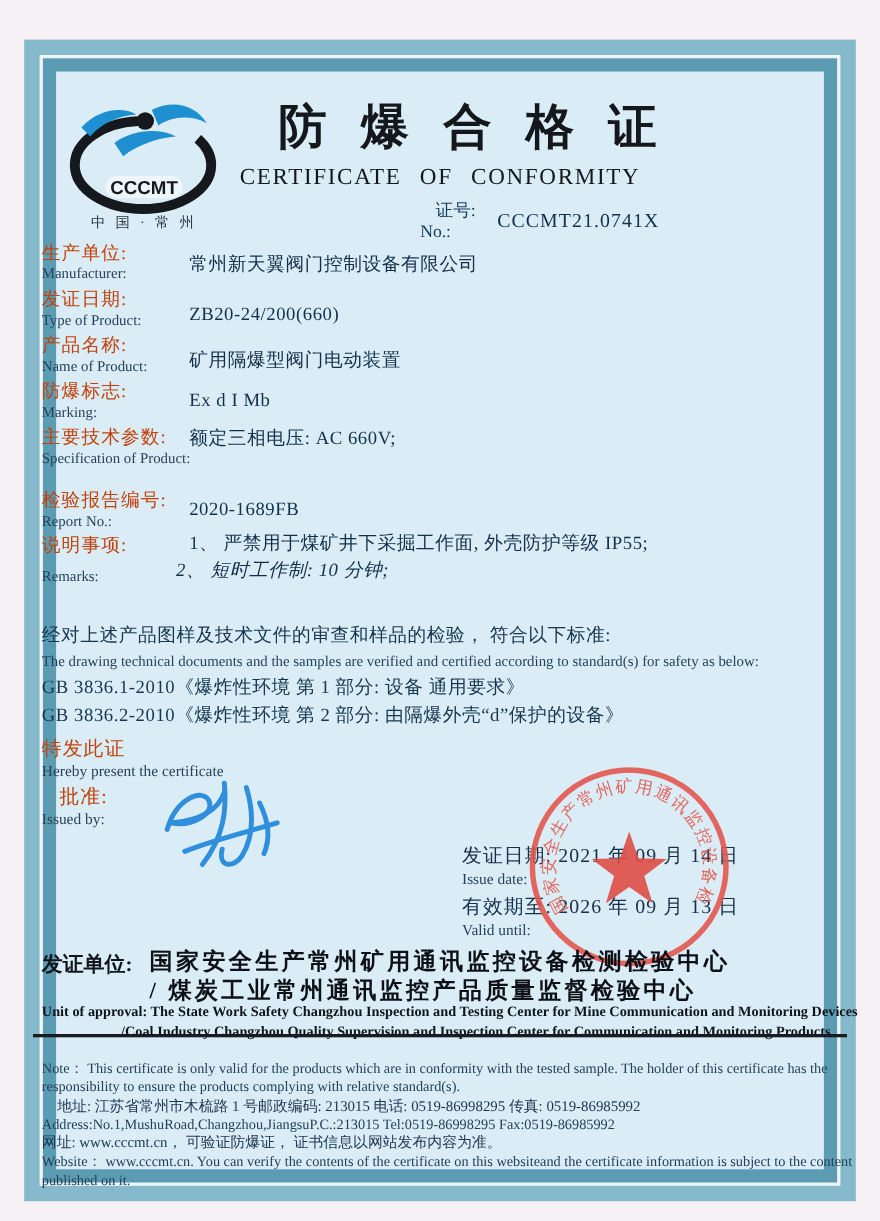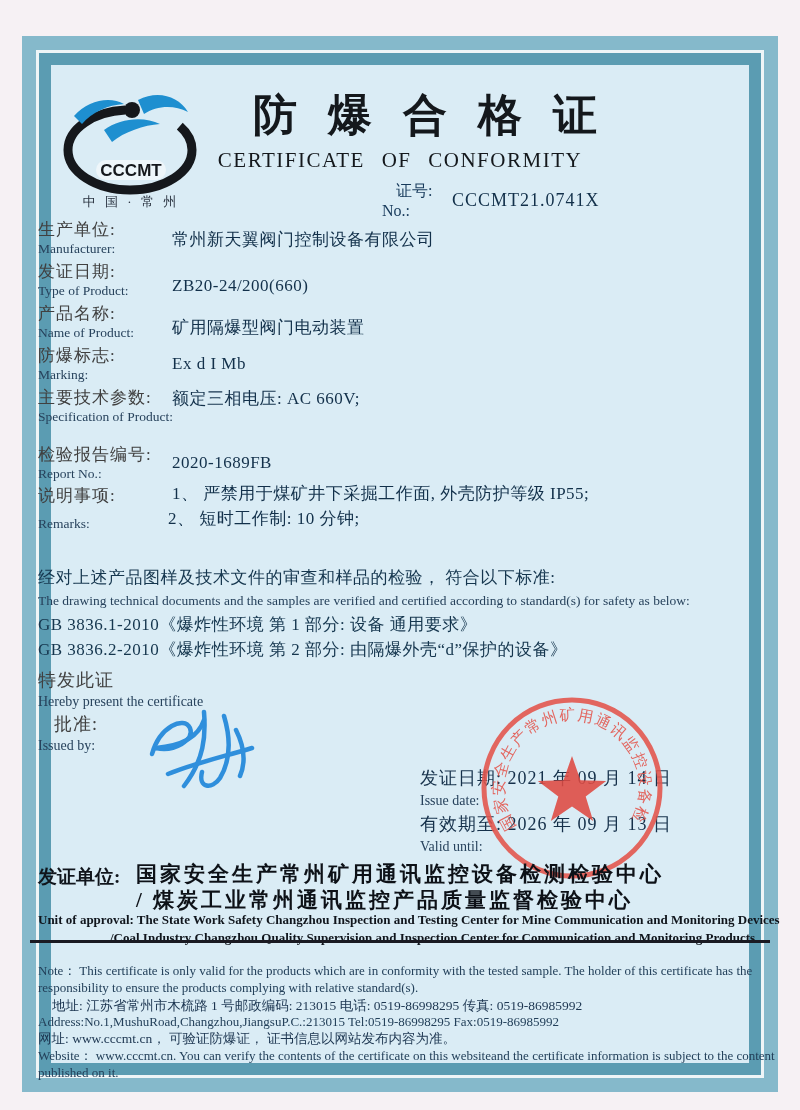--- a/index.html
+++ b/index.html
@@ -11,21 +11,21 @@
     overflow:hidden;
   }
   .page { position:absolute; inset:0; width:800px; height:1110px; }
   
   .frame-band   { position:absolute; top:36px; left:22px; right:22px; bottom:18px; background:#85b9cb; }
   .frame-white  { position:absolute; top:14px; left:14px; right:14px; bottom:14px; background:#eef5f7; }
   .frame-inner  { position:absolute; top:3px;  left:3px;  right:3px;  bottom:3px;  background:#5b9cb2; }
   .frame-paper  { position:absolute; top:12px; left:12px; right:12px; bottom:12px; background:#daecf5; }
 
   .abs { position:absolute; }
-  .cn-label { font-size:17px; color:#404040; letter-spacing:1px; }
+  .cn-label { font-size:17px; color:#c2410c; letter-spacing:1px; }
   .en-label { font-size:13.5px; color:#27425c; }
   .value    { font-size:17px; color:#12304a; letter-spacing:.5px; }
 
   .title-cn { font-size:44px; color:#14181c; letter-spacing:10px; font-weight:600; text-align:center; width:100%; left:30px; }
   .title-en { font-size:21px; color:#14181c; letter-spacing:1.5px; word-spacing:10px; text-align:center; width:100%; left:0; }
 
   .certno-block { text-align:left; }
   .certno-cn { font-size:16px; color:#16395a; margin-left:14px; }
   .certno-en { font-size:16px; color:#16395a; }
   .certno-val { font-size:18px; color:#12304a; letter-spacing:1px; }
@@ -116,21 +116,21 @@
     <div class="cn-label">检验报告编号:</div>
     <div class="en-label">Report No.:</div>
   </div>
   <div class="abs value" style="left:172px; top:453px;">2020-1689FB</div>
 
   <div class="abs" style="left:38px; top:484px;">
     <div class="cn-label">说明事项:</div>
     <div class="en-label" style="margin-top:9px;">Remarks:</div>
   </div>
   <div class="abs value" style="left:172px; top:482px;">1、 严禁用于煤矿井下采掘工作面, 外壳防护等级 IP55;</div>
-  <div class="abs value" style="left:168px; top:507px;">2、 短时工作制: 10 分钟;</div>
+  <div class="abs value" style="left:160px; top:507px;font-style:italic;">2、 短时工作制: 10 分钟;</div>
 
   <div class="abs std-cn" style="left:38px; top:566px;">经对上述产品图样及技术文件的审查和样品的检验， 符合以下标准:</div>
   <div class="abs std-en" style="left:38px; top:593px;">The drawing technical documents and the samples are verified and certified according to standard(s) for safety as below:</div>
   <div class="abs std-cn" style="left:38px; top:613px;">GB 3836.1-2010《爆炸性环境 第 1 部分: 设备 通用要求》</div>
   <div class="abs std-cn" style="left:38px; top:638px;">GB 3836.2-2010《爆炸性环境 第 2 部分: 由隔爆外壳“d”保护的设备》</div>
 
   <div class="abs cn-label" style="left:38px; top:668px; font-size:18px;">特发此证</div>
   <div class="abs en-label" style="left:38px; top:694px; font-size:14px;">Hereby present the certificate</div>
   <div class="abs cn-label" style="left:54px; top:712px; font-size:18px;">批准:</div>
   <div class="abs en-label" style="left:38px; top:738px; font-size:14px;">Issued by:</div>

